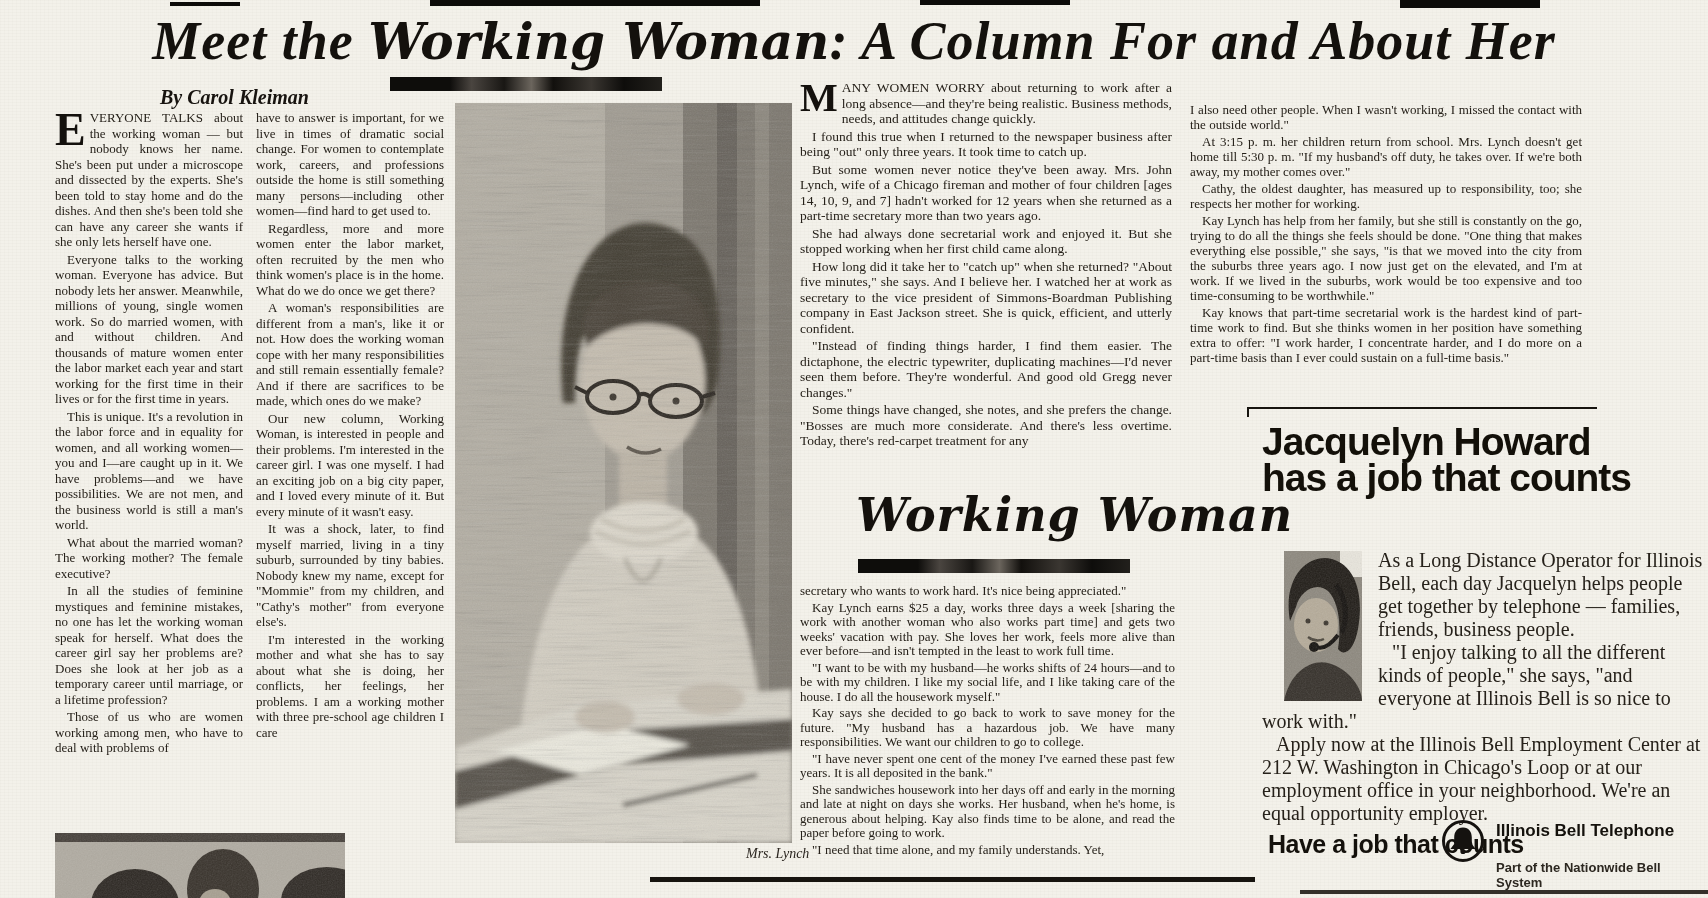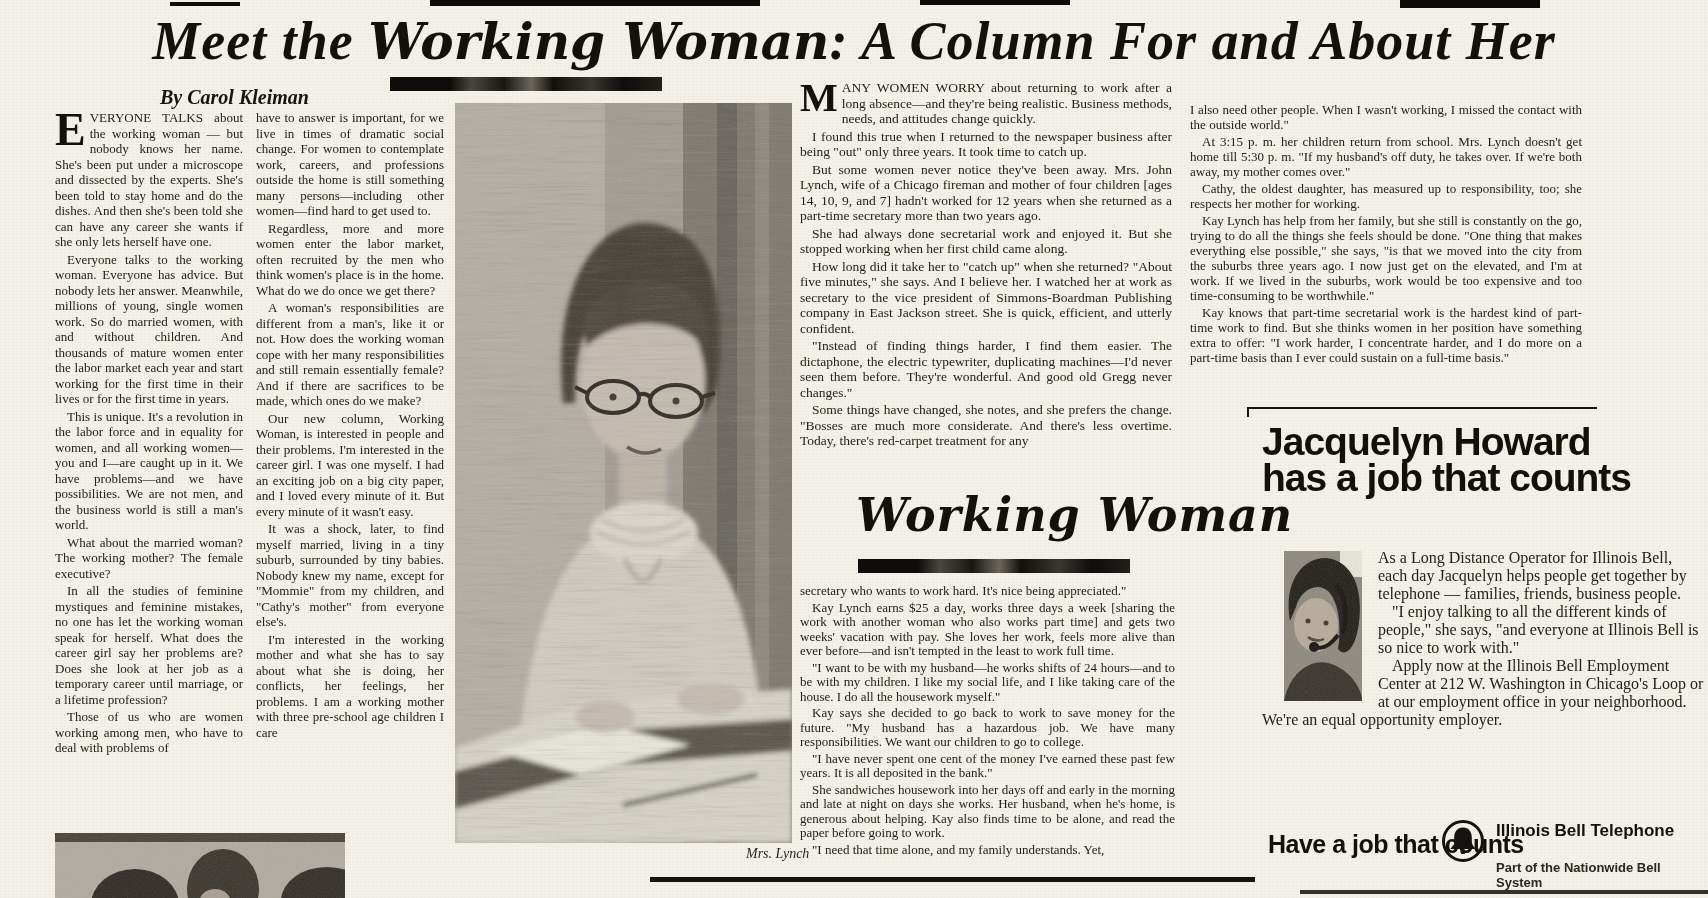--- a/index.html
+++ b/index.html
@@ -61,21 +61,21 @@
   #photo-kids{left:55px;top:833px;width:290px;height:65px;}
   .caption{
     position:absolute;left:746px;top:846px;font-style:italic;font-size:14px;color:#2a251f;
   }
   
   #ad{position:absolute;left:1262px;top:424px;width:442px;height:474px;}
   .ad-headline{
     font-family:"Liberation Sans", sans-serif;font-weight:bold;
     font-size:39px;line-height:0.93;letter-spacing:-1px;color:#131009;
   }
-  .ad-media{margin-top:52px;font-size:16px;line-height:18px;color:#26211a;}
+  .ad-media{margin-top:52px;font-size:20px;line-height:23px;color:#26211a;}
   .ad-media p{margin:0;text-indent:0;}
   .ad-media p.ind{text-indent:14px;}
   #photo-jacquelyn{float:left;width:78px;height:150px;margin:2px 16px 4px 22px;}
   #photo-jacquelyn svg{display:block;width:100%;height:100%;}
   .ad-bottom{position:absolute;left:6px;top:392px;width:436px;height:70px;}
   .ad-tagline{
     position:absolute;left:0;top:14px;
     font-family:"Liberation Sans", sans-serif;font-weight:bold;font-size:25px;
     letter-spacing:-0.5px;color:#14110c;
   }

